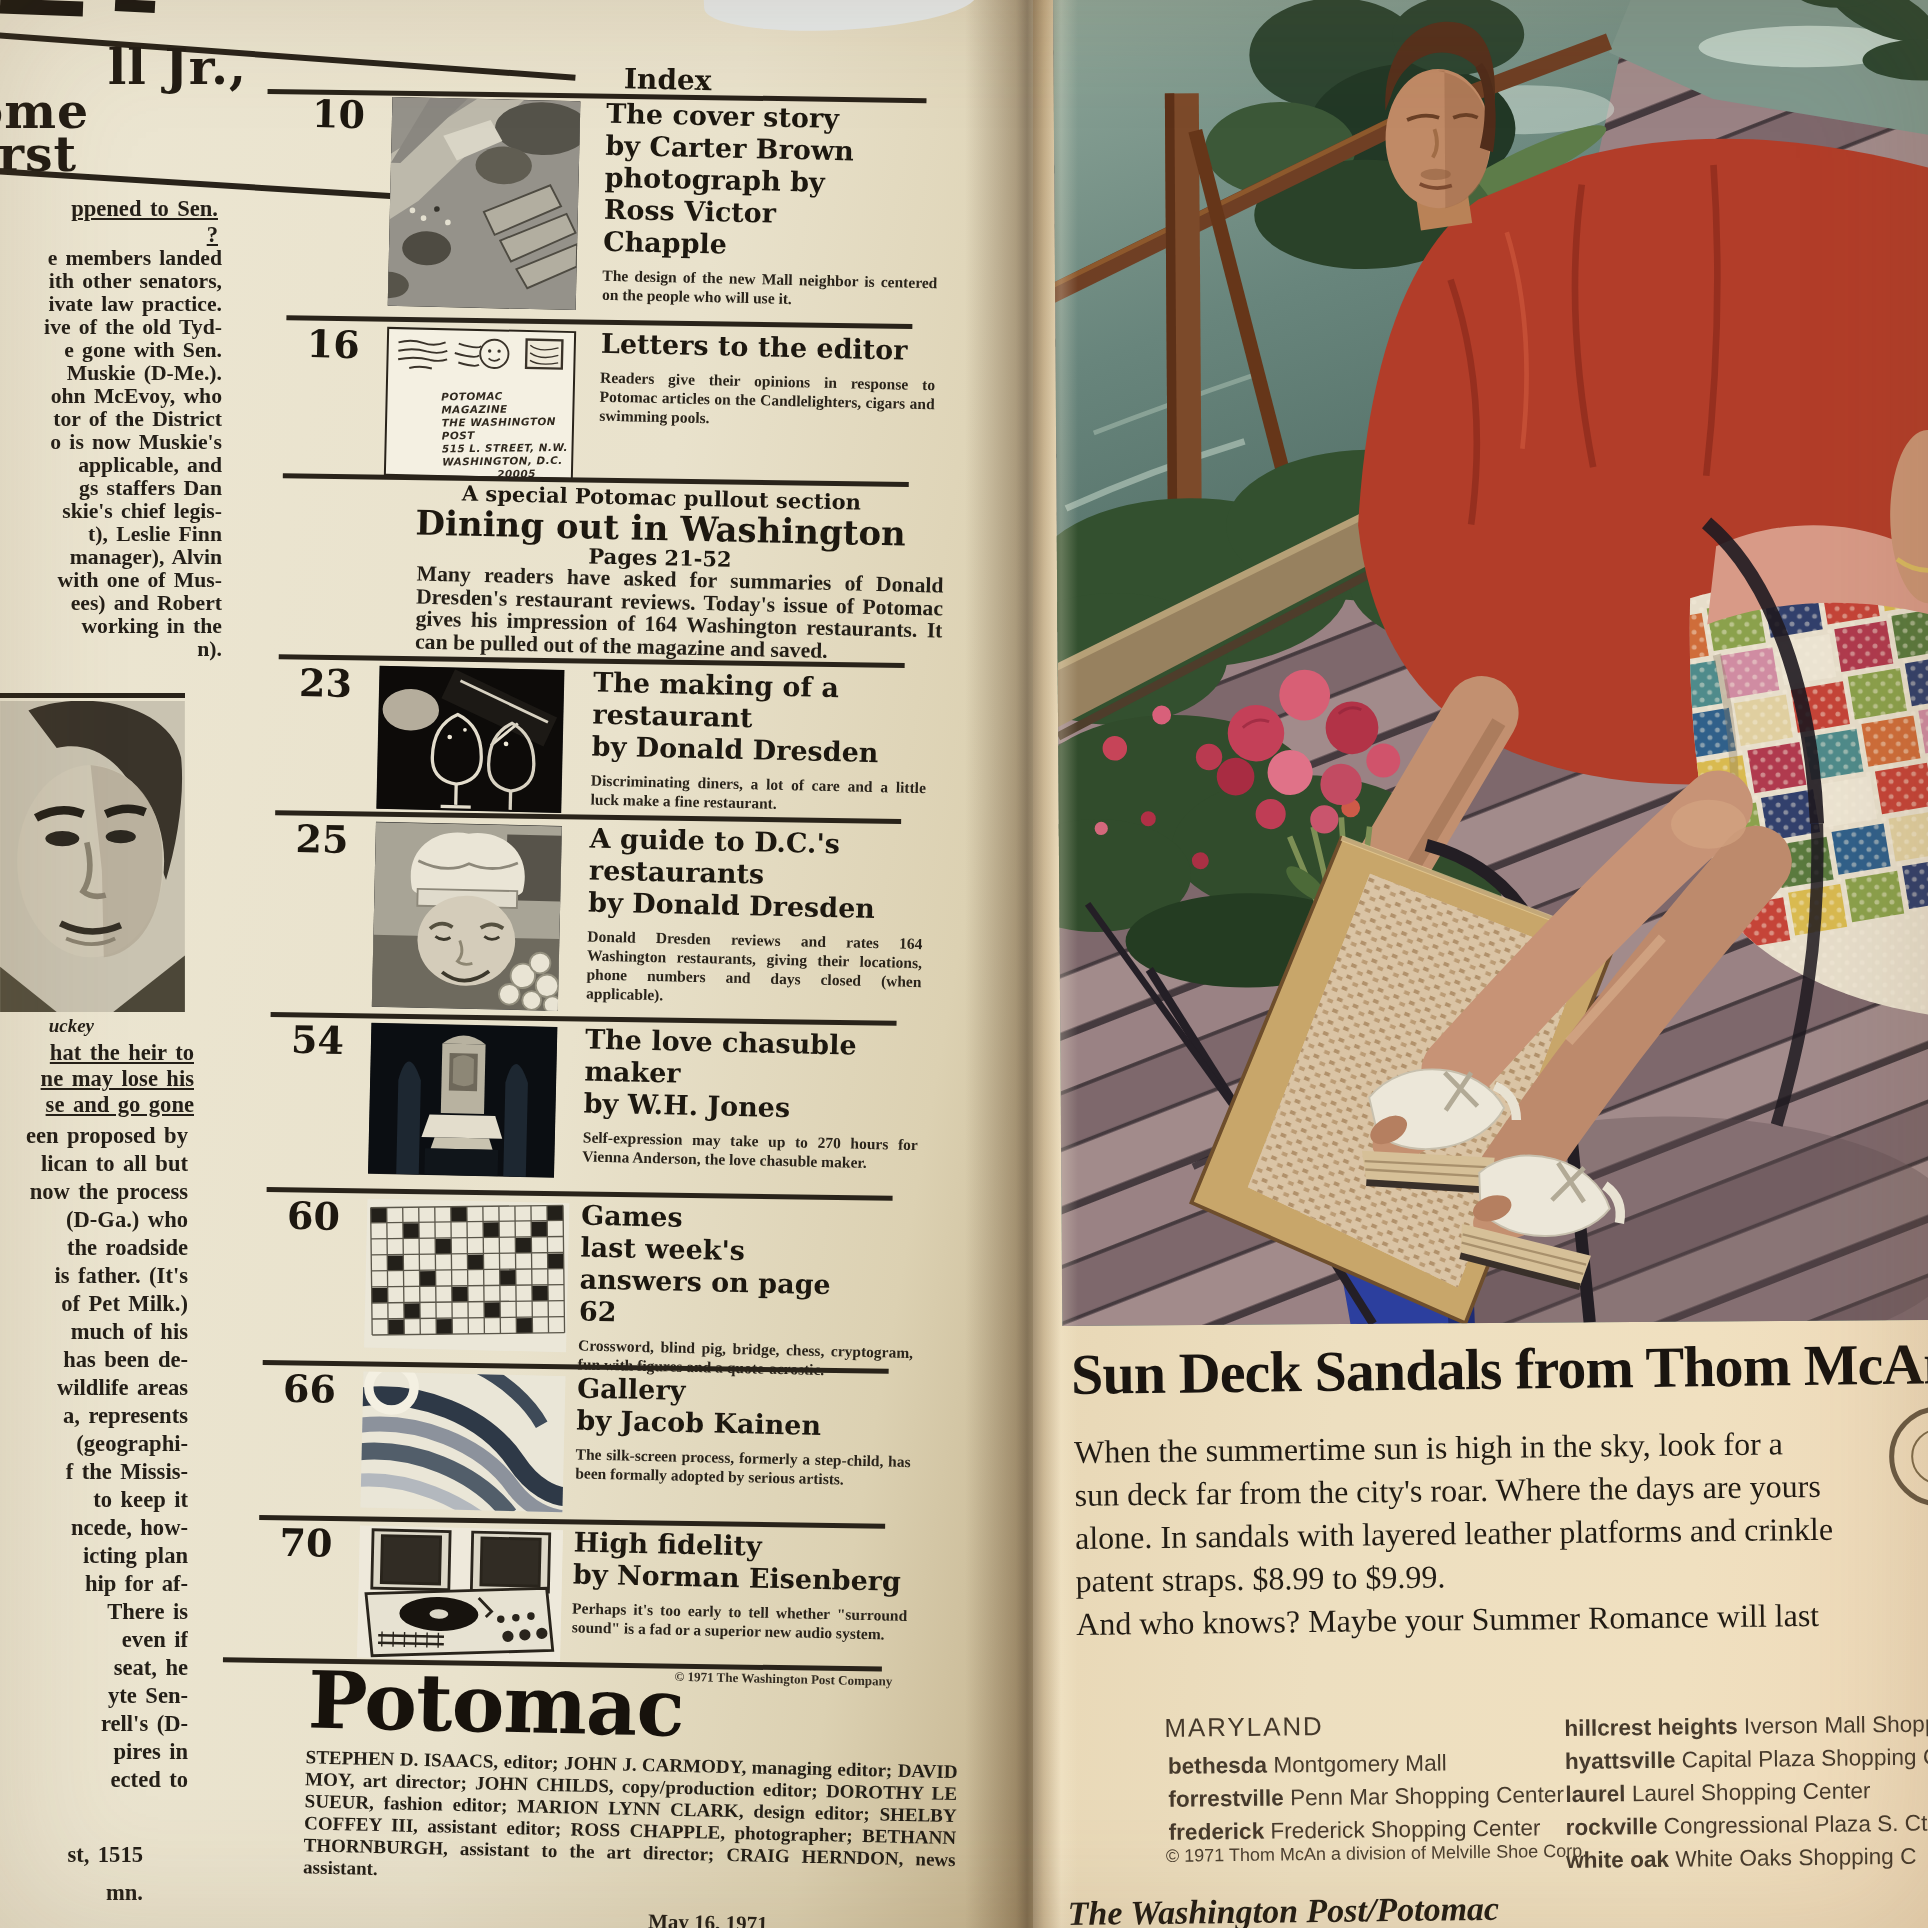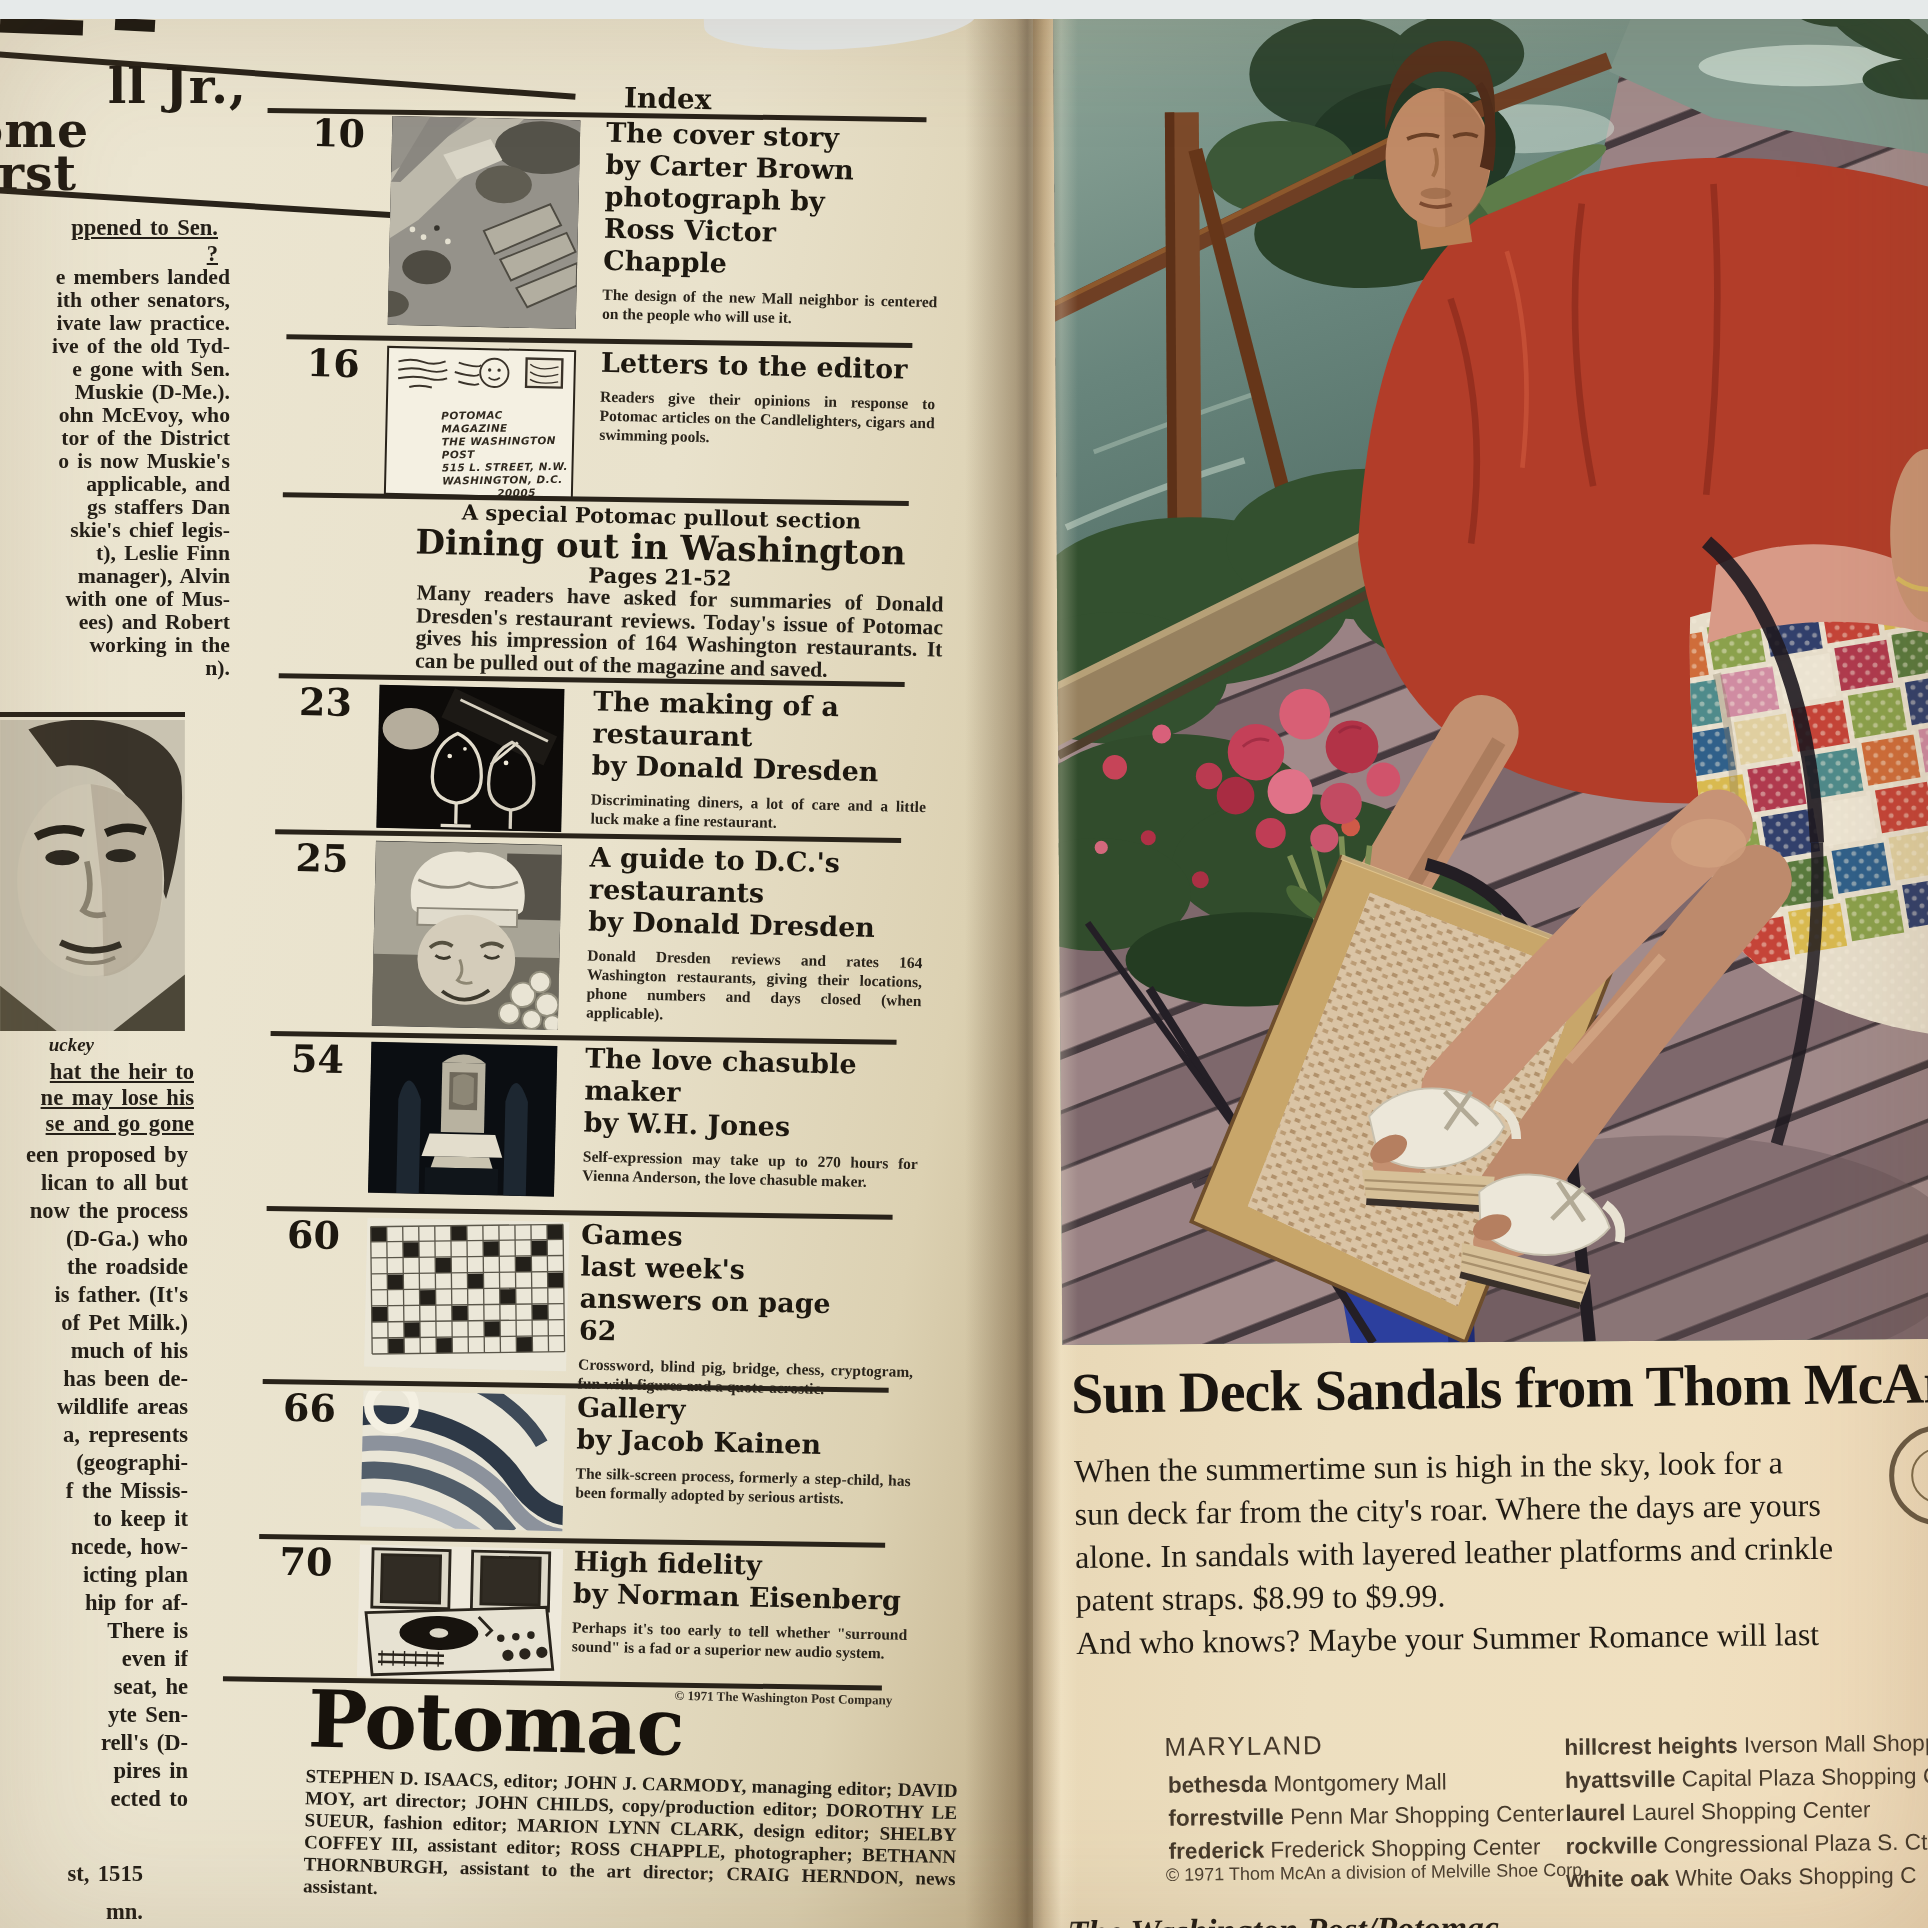--- a/index.html
+++ b/index.html
@@ -1,18 +1,18 @@
 <!DOCTYPE html>
 <html style="font-size:15px"><head>
 <meta charset="utf-8">
 <style>
   html,body{margin:0;padding:0;}
   body{width:1928px;height:1928px;overflow:hidden;background:#e6eaea;position:relative;
        font-family:"Liberation Serif",serif;color:#241f18;}
-  .stage{position:absolute;inset:0;margin-top:19px;}
+  .stage{position:absolute;inset:0;}
   
   .page-left{position:absolute;left:0;top:0;width:1033px;height:1928px;overflow:hidden;
     background:linear-gradient(100deg,#ece6d2 0%,#e9e2cc 55%,#dcd1b2 82%,#c3b28d 99%);}
   .page-right{position:absolute;left:1033px;top:0;width:895px;height:1928px;overflow:hidden;
     background:linear-gradient(95deg,#d3bd97 0%,#e7d6b4 6%,#eddfc0 40%,#f0e0c0 75%,#eed9b8 100%);}
   .gutter{position:absolute;left:965px;top:0;width:113px;height:1928px;z-index:4;pointer-events:none;
     background:linear-gradient(90deg,rgba(90,65,35,0) 0%,rgba(90,65,35,.38) 45%,rgba(60,40,20,.5) 55%,rgba(120,90,50,.25) 70%,rgba(255,245,220,.25) 85%,rgba(120,90,50,0) 100%);}
   .backdrop-wedge{position:absolute;left:704px;top:-28px;width:273px;height:58px;background:#e6eaea;
     border-radius:0 0 50% 50%;transform:rotate(-3deg);z-index:5;}
   .vignette{position:absolute;inset:0;z-index:6;pointer-events:none;
@@ -104,21 +104,21 @@
       <div class="rule" style="left:-7.5px;top:168px;width:414px;transform:rotate(3.6deg);transform-origin:left;"></div>
 
       <div class="cutp p-mid" style="left:0;top:196px;width:218px;height:55px;">
           <div class="cl">
             <span>ppened to Sen.</span>
           </div>
           <div class="cl">
             <span>?</span>
           </div>
         </div>
-      <div class="cutp p-body" style="left:12px;top:247px;width:218px;height:419px;">
+      <div class="cutp p-body" style="left:4px;top:247px;width:218px;height:419px;">
           <div class="cl">
             <span>e members landed</span>
           </div>
           <div class="cl">
             <span>ith other senators,</span>
           </div>
           <div class="cl">
             <span>ivate law practice.</span>
           </div>
           <div class="cl">

